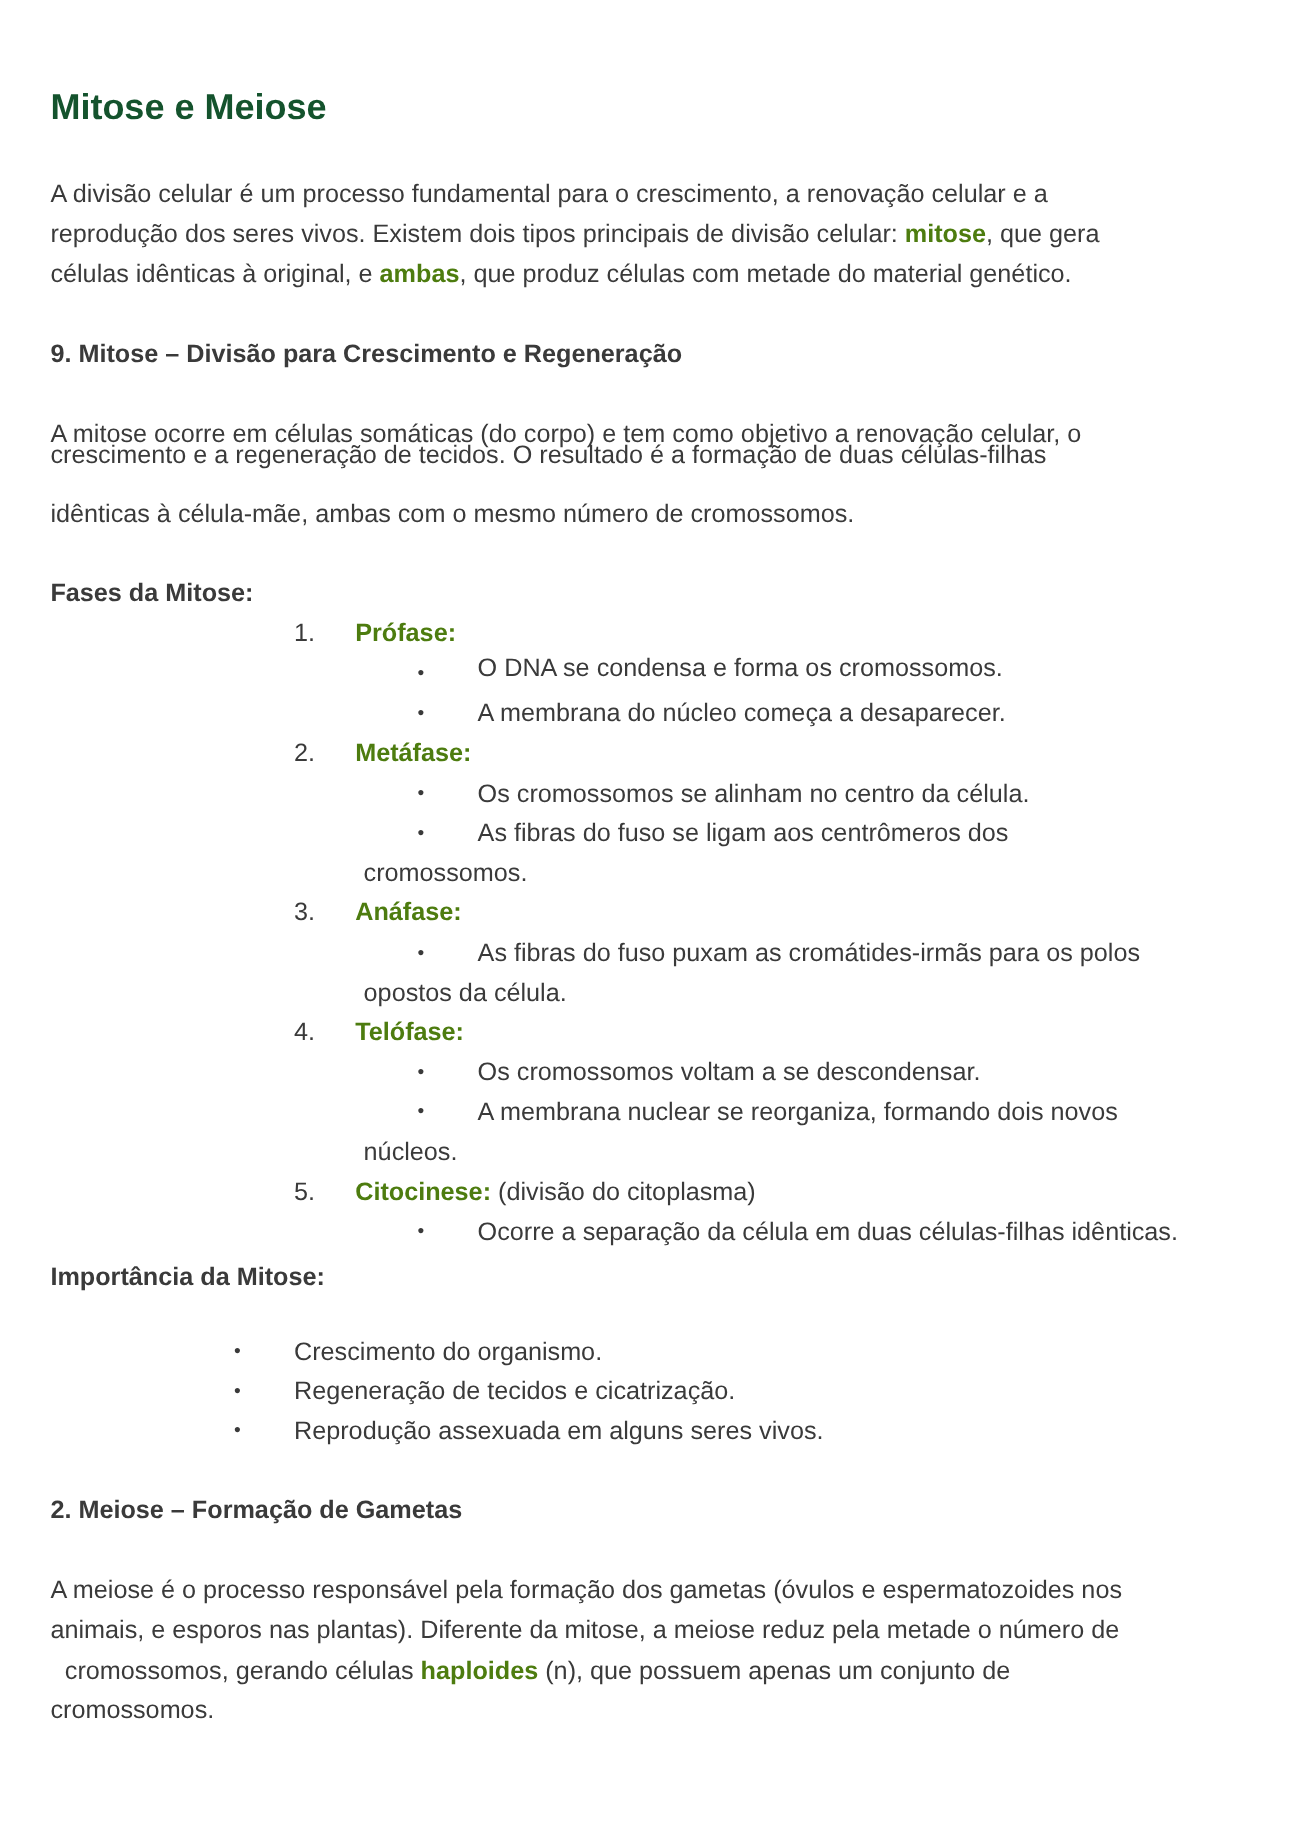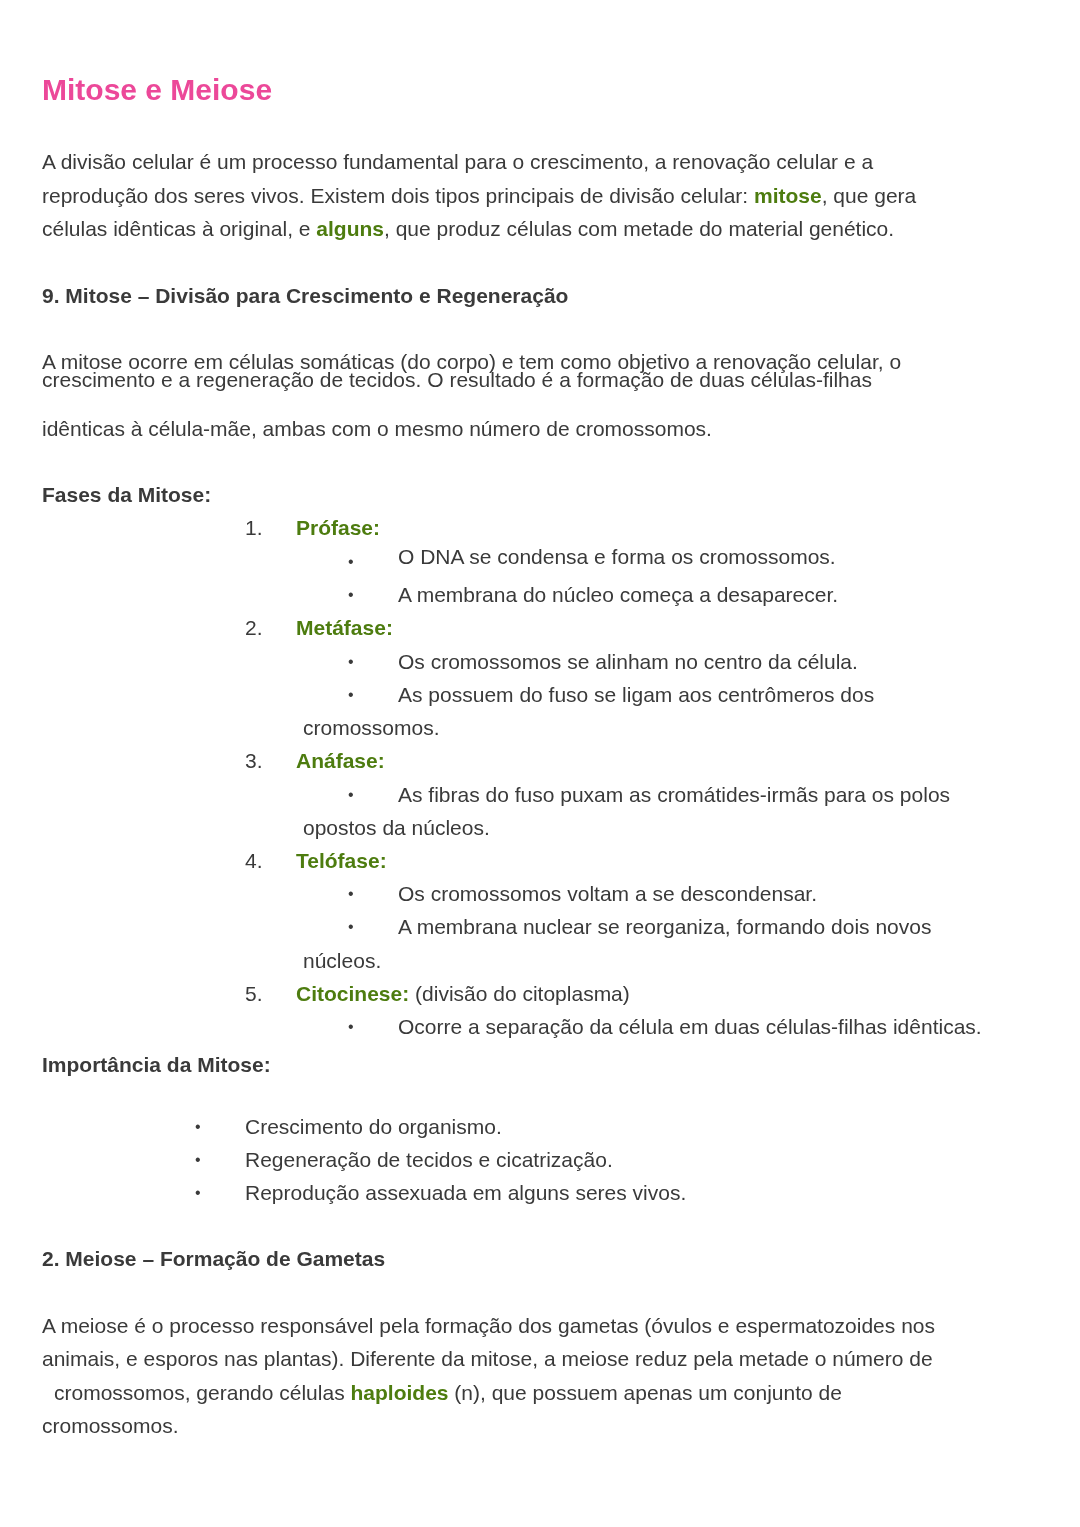--- a/index.html
+++ b/index.html
@@ -2,39 +2,39 @@
 <html><head>
 <meta charset="utf-8">
 <style>
   html, body { margin: 0; padding: 0; background: #ffffff; }
   body {
     width: 1080px; height: 1527px; position: relative; overflow: hidden;
     font-family: "Liberation Sans", "DejaVu Sans", sans-serif;
     color: #3a3a3a; font-size: 21px;
   }
   .abs { position: absolute; white-space: nowrap; line-height: 33px; }
-  .title { left: 42px; top: 70px; font-size: 30px; color: #ec4899; font-weight: 600; line-height: 40px; text-align: center; }
+  .title { left: 42px; top: 70px; font-size: 30px; color: #14532d; font-weight: 600; line-height: 40px; text-align: center; }
   .h2 { left: 42px; font-weight: bold; }
   .b { font-weight: bold; color: #4d7c0f; }
   .num { left: 245px; }
   .numlabel { left: 296px; }
   .bullet { left: 348px; font-size: 16px; }
   .btext { left: 398px; }
   .cont { left: 303px; }
   .ibullet { left: 195px; font-size: 16px; }
   .itext { left: 245px; }
 </style>
 </head>
 <body>
 
 <div class="abs title">Mitose e Meiose</div>
 
 <div class="abs" style="left:42px;top:145px">A divisão celular é um processo fundamental para o crescimento, a renovação celular e a</div>
 <div class="abs" style="left:42px;top:179px"><span>reprodução dos seres vivos. Existem dois tipos principais de divisão celular: </span><span class="b">mitose</span><span>, que gera</span></div>
-<div class="abs" style="left:42px;top:212px"><span>células idênticas à original, e </span><span class="b">alguns</span><span>, que produz células com metade do material genético.</span></div>
+<div class="abs" style="left:42px;top:212px"><span>células idênticas à original, e </span><span class="b">ambas</span><span>, que produz células com metade do material genético.</span></div>
 
 <div class="abs h2" style="top:279px">9. Mitose – Divisão para Crescimento e Regeneração</div>
 
 <div class="abs" style="left:42px;top:345px">A mitose ocorre em células somáticas (do corpo) e tem como objetivo a renovação celular, o</div>
 <div class="abs" style="left:42px;top:363px">crescimento e a regeneração de tecidos. O resultado é a formação de duas células-filhas</div>
 <div class="abs" style="left:42px;top:412px">idênticas à célula-mãe, ambas com o mesmo número de cromossomos.</div>
 
 <div class="abs h2" style="top:478px">Fases da Mitose:</div>
 
 <div class="abs num" style="top:511px">1.</div>
@@ -42,28 +42,28 @@
 <div class="abs bullet" style="top:545px">•</div>
 <div class="abs btext" style="top:540px">O DNA se condensa e forma os cromossomos.</div>
 <div class="abs bullet" style="top:578px">•</div>
 <div class="abs btext" style="top:578px">A membrana do núcleo começa a desaparecer.</div>
 
 <div class="abs num" style="top:611px">2.</div>
 <div class="abs numlabel b" style="top:611px">Metáfase:</div>
 <div class="abs bullet" style="top:645px">•</div>
 <div class="abs btext" style="top:645px">Os cromossomos se alinham no centro da célula.</div>
 <div class="abs bullet" style="top:678px">•</div>
-<div class="abs btext" style="top:678px">As possuem do fuso se ligam aos centrômeros dos</div>
+<div class="abs btext" style="top:678px">As fibras do fuso se ligam aos centrômeros dos</div>
 <div class="abs cont" style="top:711px">cromossomos.</div>
 
 <div class="abs num" style="top:744px">3.</div>
 <div class="abs numlabel b" style="top:744px">Anáfase:</div>
 <div class="abs bullet" style="top:778px">•</div>
 <div class="abs btext" style="top:778px">As fibras do fuso puxam as cromátides-irmãs para os polos</div>
-<div class="abs cont" style="top:811px">opostos da núcleos.</div>
+<div class="abs cont" style="top:811px">opostos da célula.</div>
 
 <div class="abs num" style="top:844px">4.</div>
 <div class="abs numlabel b" style="top:844px">Telófase:</div>
 <div class="abs bullet" style="top:877px">•</div>
 <div class="abs btext" style="top:877px">Os cromossomos voltam a se descondensar.</div>
 <div class="abs bullet" style="top:910px">•</div>
 <div class="abs btext" style="top:910px">A membrana nuclear se reorganiza, formando dois novos</div>
 <div class="abs cont" style="top:944px">núcleos.</div>
 
 <div class="abs num" style="top:977px">5.</div>

